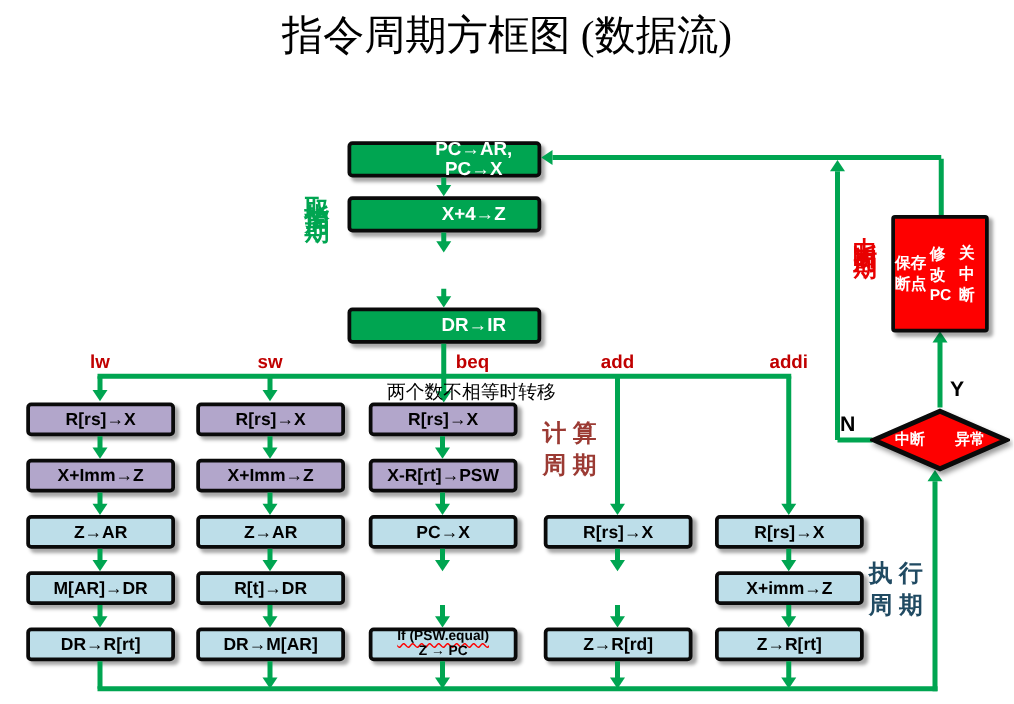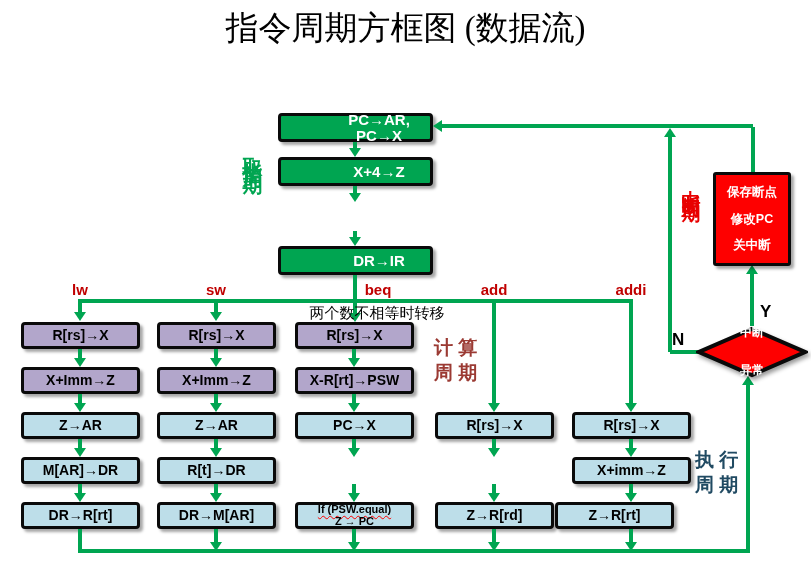--- a/index.html
+++ b/index.html
@@ -30,24 +30,24 @@
   .vtext{position:absolute;writing-mode:vertical-rl;text-orientation:upright;font-weight:700;white-space:nowrap;}
   .fetchlabel{left:240px;top:141px;font-size:20px;letter-spacing:6px;color:var(--g,#00A551);}
   .intlabel{left:678px;top:174px;font-size:19px;letter-spacing:5px;color:var(--ired,#E80000);}
   .twolines{position:absolute;font-weight:700;font-size:19px;line-height:25px;white-space:nowrap;}
   .compute{left:434px;top:335px;color:var(--maroon,#9B3A33);}
   .execute{left:695px;top:447px;color:var(--navy,#204A62);}
   .note{position:absolute;left:377px;top:304px;transform:translateX(-50%);font-size:15px;color:#000;white-space:nowrap;}
   
   .intbox{position:absolute;left:713px;top:172px;width:78px;height:94px;box-sizing:border-box;
           background:var(--red,#FE0000);border:3px solid #0a0a0a;border-radius:3px;
-          display:flex;flex-direction:column;justify-content:space-evenly;align-items:center;
+          display:flex;flex-direction:row;justify-content:space-evenly;align-items:center;
           color:#fff;font-weight:700;font-size:12.5px;box-shadow:3px 3px 3px rgba(0,0,0,.35);}
   .diamond{position:absolute;left:696px;top:326px;width:112px;height:52px;filter:drop-shadow(2px 3px 2px rgba(0,0,0,.4));}
-  .diamond-text{position:absolute;left:696px;top:326px;width:112px;height:52px;display:flex;flex-direction:column;
+  .diamond-text{position:absolute;left:696px;top:326px;width:112px;height:52px;display:flex;flex-direction:row;
           align-items:center;justify-content:center;color:#fff;font-weight:700;font-size:12px;line-height:1.15;gap:24px;}
   .yn{position:absolute;font-weight:700;font-size:17px;color:#000;}
 </style>
 </head>
 <body>
 
 <div class="stage" style="--g: #00A551; --purple: #B2A6CB; --blue: #BDDEE9; --red: #FE0000; --lred: #C00000; --ired: #E80000; --maroon: #9B3A33; --navy: #204A62;">
 
   <div class="title">指令周期方框图 (数据流)</div>
 
@@ -102,21 +102,21 @@
   <div class="b s blue tiny" style="left:295px;top:502px">
     <span class="wavy">If (PSW.equal)</span>
     <span>Z → PC</span>
   </div>
 
   <div class="b s blue" style="left:435px;top:412px">R[rs]→X</div>
   <div class="b s blue" style="left:435px;top:502px">Z→R[rd]</div>
 
   <div class="b s blue" style="left:572px;top:412px">R[rs]→X</div>
   <div class="b s blue" style="left:572px;top:457px">X+imm→Z</div>
-  <div class="b s blue" style="left:555px;top:502px">Z→R[rt]</div>
+  <div class="b s blue" style="left:572px;top:502px">Z→R[rt]</div>
 
   <div class="vln" style="left:78px;top:349px;height:11px"></div>
   <div class="td" style="left:74px;top:358px"></div>
   <div class="vln" style="left:78px;top:394px;height:11px"></div>
   <div class="td" style="left:74px;top:403px"></div>
   <div class="vln" style="left:78px;top:439px;height:11px"></div>
   <div class="td" style="left:74px;top:448px"></div>
   <div class="vln" style="left:78px;top:484px;height:11px"></div>
   <div class="td" style="left:74px;top:493px"></div>
 

